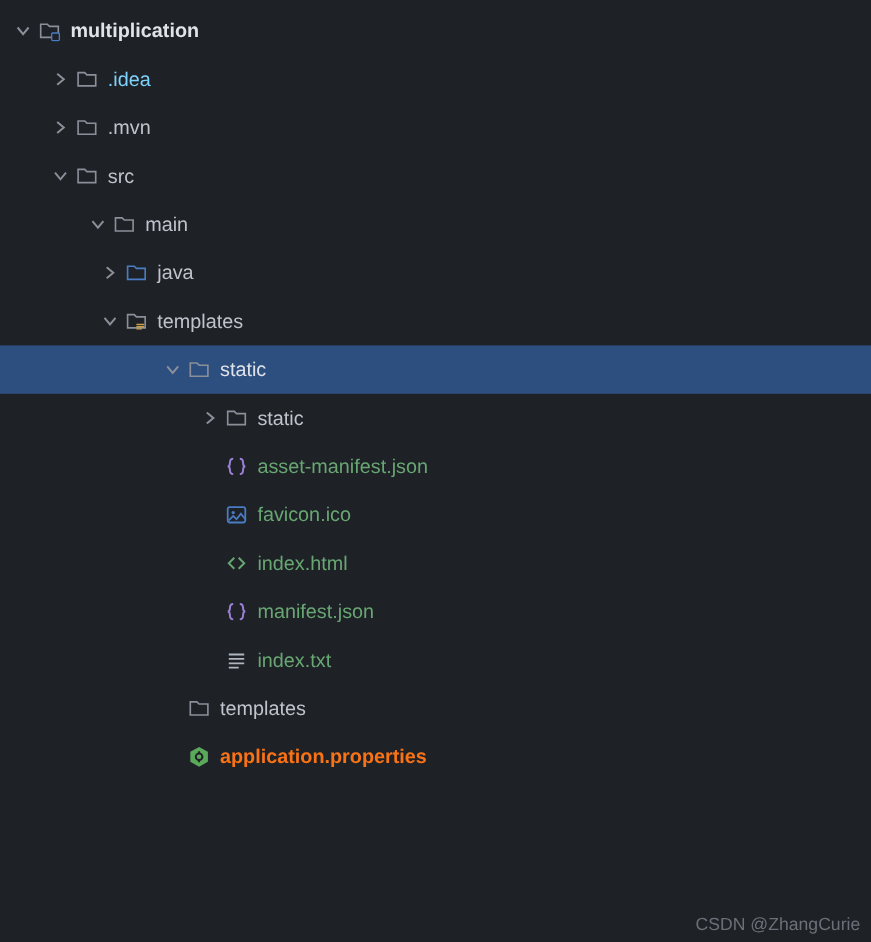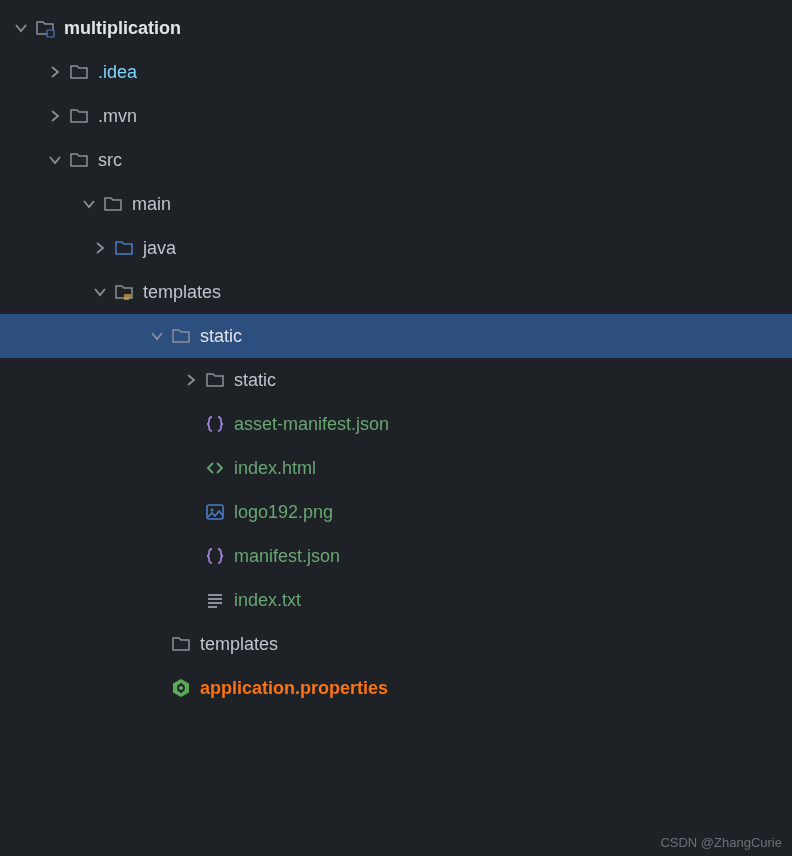--- a/index.html
+++ b/index.html
@@ -49,21 +49,21 @@
     .label.bold { font-weight: 600; color: #e0e3e8; }
     .label.olive { color: #7dd3fc; }
     .label.green { color: #68a672; }
     .label.blue { color: #f97316; font-weight: bold; }
     .secondary { color: #6b7078; margin-left: 12px; }
     .watermark {
       position: absolute;
       right: 10px;
       bottom: 6px;
       color: #6b7078;
-      font-size: 13px;
+      font-size: 16px;
     }
     
     .d0 { padding-left: 12px; }
     .d1 { padding-left: 46px; }
     .d2 { padding-left: 80px; }
     .d3 { padding-left: 91px; }
     .d4 { padding-left: 148px; }
     .d5 { padding-left: 182px; }
   </style>
 </head>
@@ -246,44 +246,44 @@
         <svg viewBox="0 0 12 12"></svg>
       </span>
     <span class="icon">
         <svg viewBox="0 0 20 20">
           <use href="#json-icon"></use>
         </svg>
       </span>
     <span class="label green">asset-manifest.json</span>
   </div>
 
+  <div class="row d5">
+    <span class="chevron blank">
+        <svg viewBox="0 0 12 12"></svg>
+      </span>
+    <span class="icon">
+        <svg viewBox="0 0 20 20">
+          <use href="#image-icon"></use>
+        </svg>
+      </span>
+    <span class="label green">favicon.ico</span>
+  </div>
 
   <div class="row d5">
     <span class="chevron blank">
         <svg viewBox="0 0 12 12"></svg>
       </span>
     <span class="icon">
         <svg viewBox="0 0 20 20">
           <use href="#html-icon"></use>
         </svg>
       </span>
     <span class="label green">index.html</span>
   </div>
 
-  <div class="row d5">
-    <span class="chevron blank">
-        <svg viewBox="0 0 12 12"></svg>
-      </span>
-    <span class="icon">
-        <svg viewBox="0 0 20 20">
-          <use href="#image-icon"></use>
-        </svg>
-      </span>
-    <span class="label green">logo192.png</span>
-  </div>
 
 
   <div class="row d5">
     <span class="chevron blank">
         <svg viewBox="0 0 12 12"></svg>
       </span>
     <span class="icon">
         <svg viewBox="0 0 20 20">
           <use href="#json-icon"></use>
         </svg>

